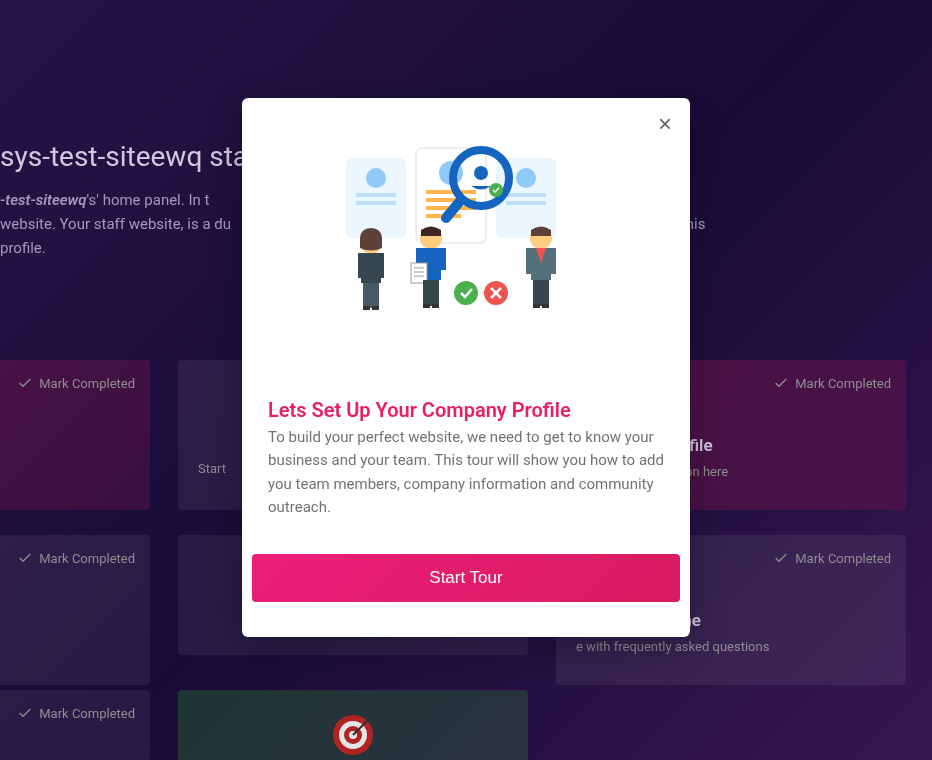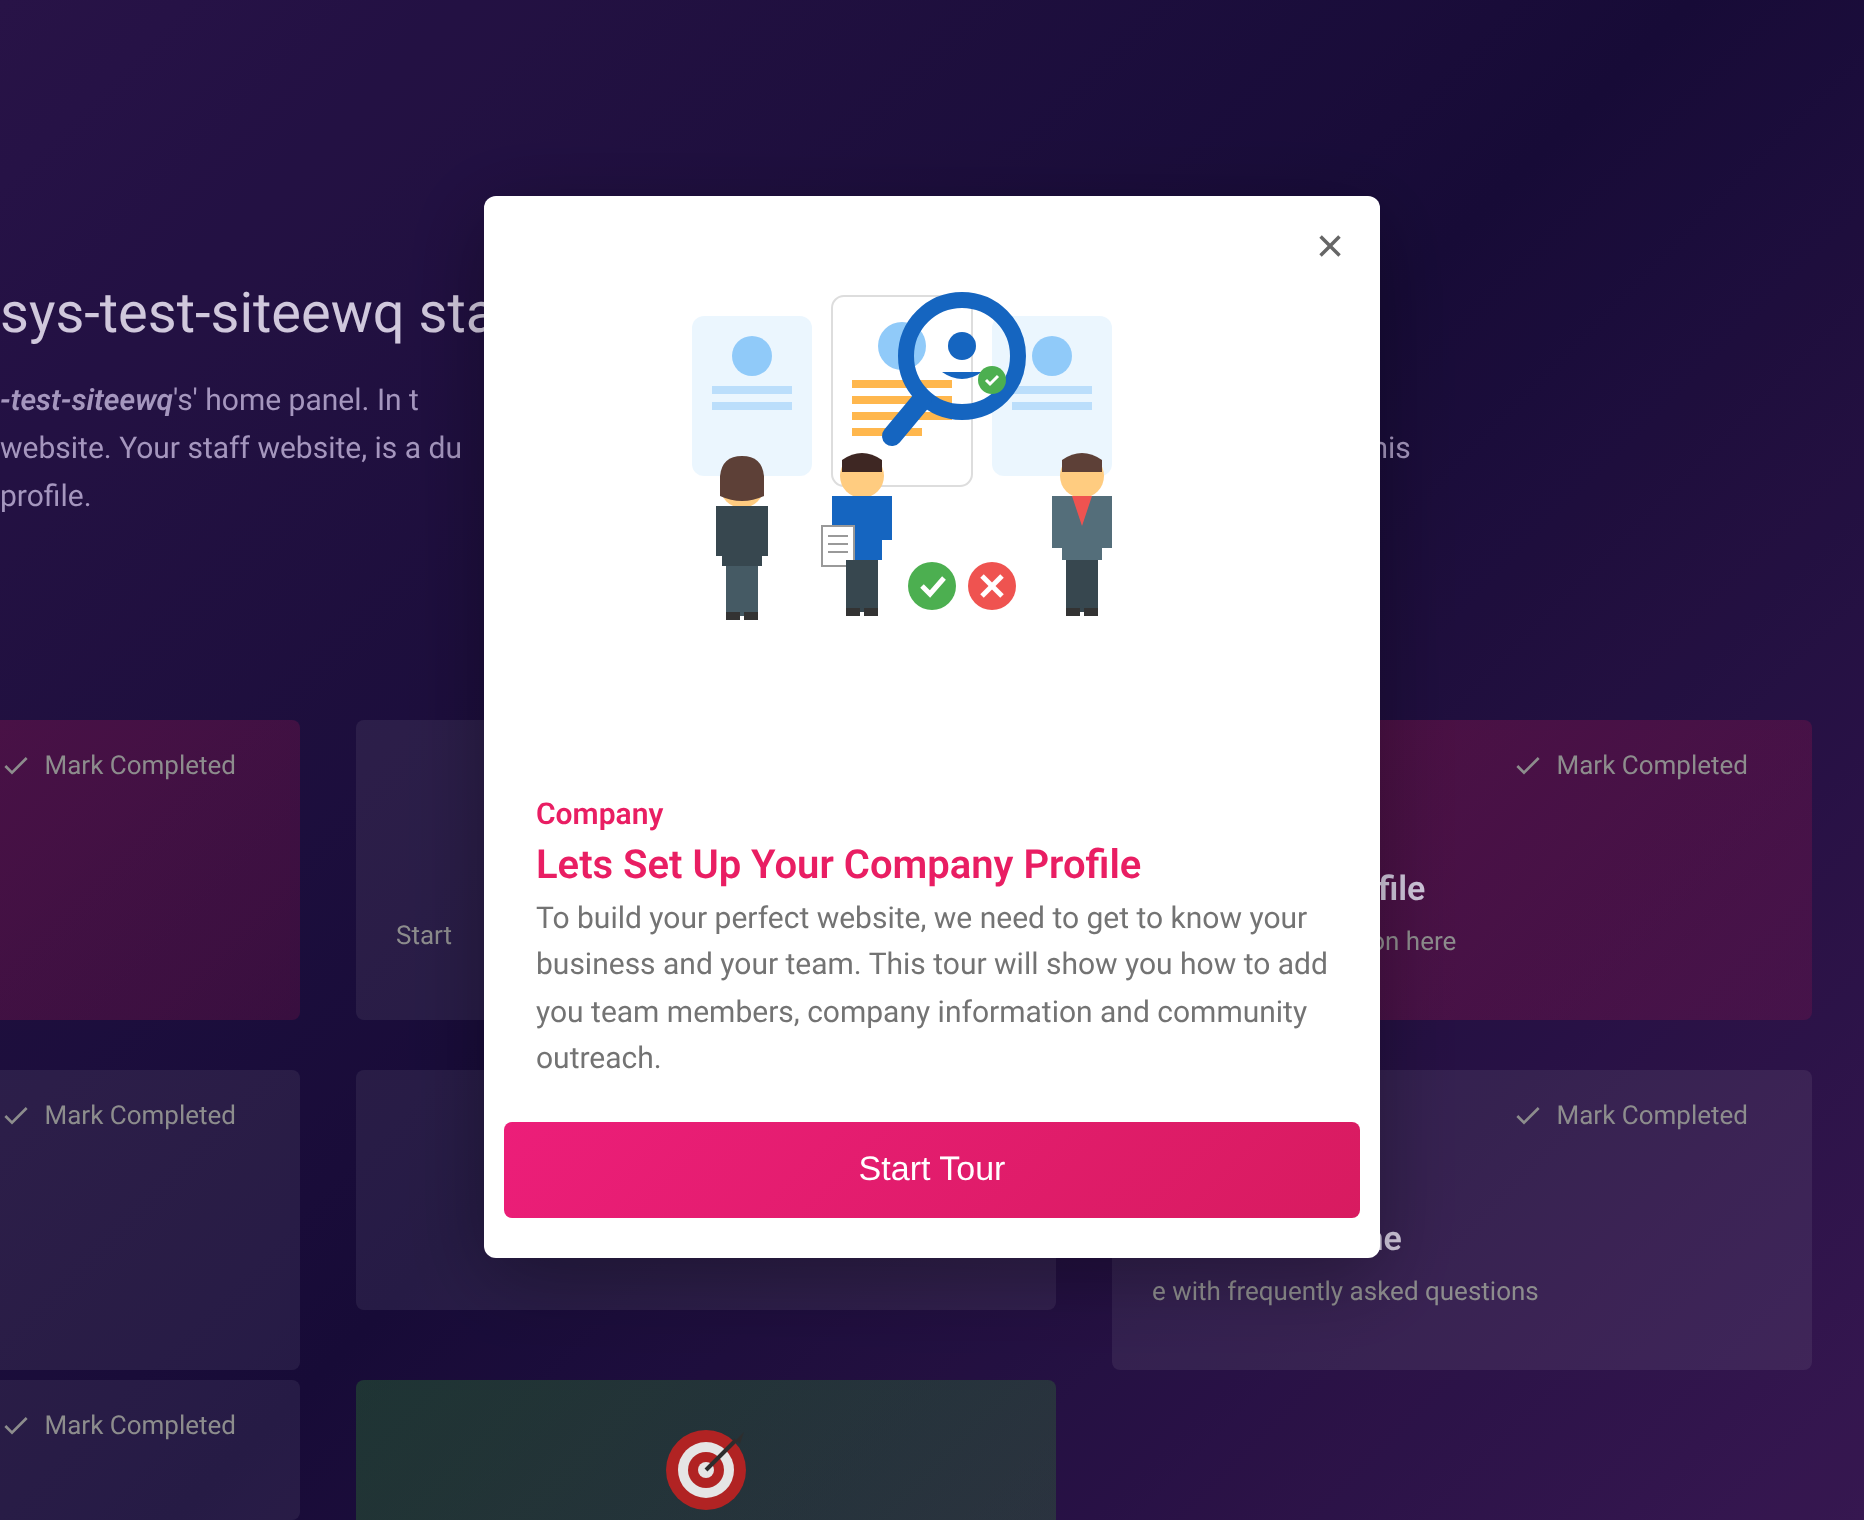--- a/index.html
+++ b/index.html
@@ -67,21 +67,21 @@
     .card-right-1 { position: absolute; left: 556px; top: 360px; width: 350px; }
     .card-left-2 { position: absolute; left: -200px; top: 535px; width: 350px; }
     .card-mid-2 { position: absolute; left: 178px; top: 535px; width: 350px; }
     .card-right-2 { position: absolute; left: 556px; top: 535px; width: 350px; }
     .card-left-3 { position: absolute; left: -200px; top: 690px; width: 350px; }
     .card-mid-3 { position: absolute; left: 178px; top: 690px; width: 350px; }
     
     .mark-completed {
       position: absolute;
       top: 15px;
-      right: 32px;
+      right: 15px;
       display: flex;
       align-items: center;
       gap: 6px;
       color: #9e9e9e;
       font-size: 13px;
       cursor: pointer;
     }
     
     .check-icon {
       width: 16px;
@@ -179,21 +179,21 @@
       margin-bottom: 4px;
     }
     
     .modal-desc {
       font-size: 15px;
       color: #737373;
       line-height: 1.55;
     }
     
     .modal-button {
-      margin: 0 10px;
+      margin: 15px 10px;
       width: calc(100% - 20px);
       padding: 14px;
       background: linear-gradient(135deg, #ec1e79, #d81b60);
       color: white;
       border: none;
       border-radius: 4px;
       font-size: 17px;
       cursor: pointer;
     }
     
@@ -379,20 +379,19 @@
         <polygon points="220,120 225,135 230,120" fill="#ef5350"></polygon>
         <rect x="210" y="120" width="7" height="26" fill="#546e7a"></rect>
         <rect x="233" y="120" width="7" height="26" fill="#546e7a"></rect>
         <rect x="217" y="152" width="16" height="26" fill="#37474f"></rect>
         <rect x="217" y="176" width="7" height="4" fill="#333"></rect>
         <rect x="226" y="176" width="7" height="4" fill="#333"></rect>
       </svg>
     </div>
     
     <div class="modal-content">
-      <div class="modal-label">Company</div>
       <div class="modal-title">Lets Set Up Your Company Profile</div>
       <div class="modal-desc">To build your perfect website, we need to get to know your business and your team. This tour will show you how to add you team members, company information and community outreach.</div>
     </div>
     
     <button class="modal-button">Start Tour</button>
   </div>
 </div>
 
 </body></html>

